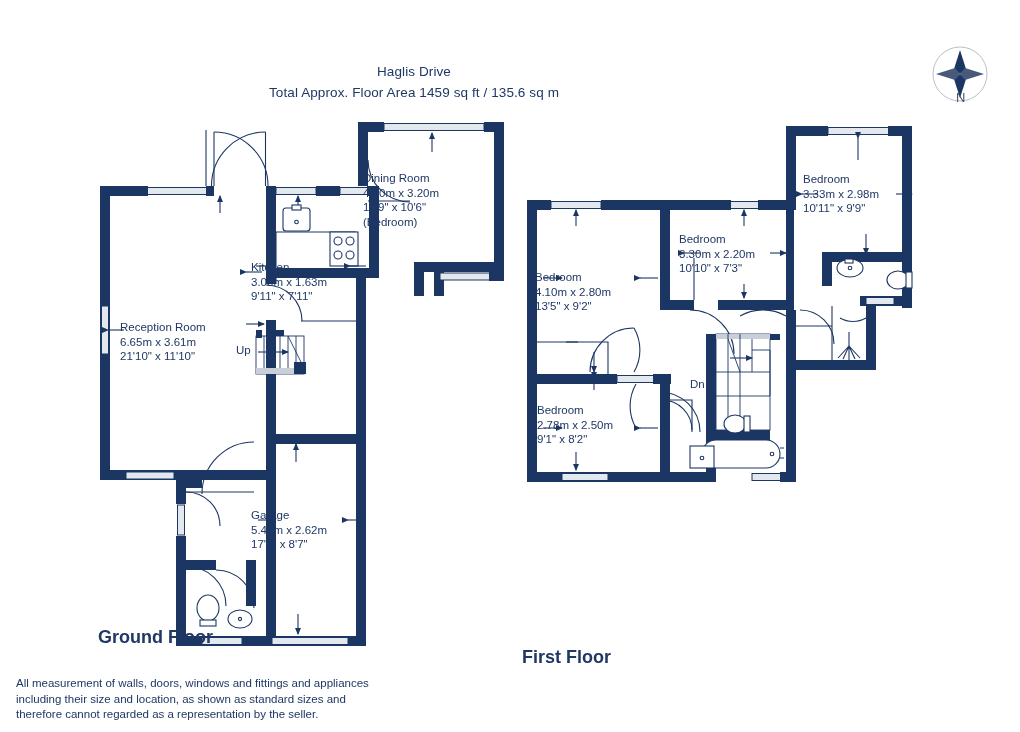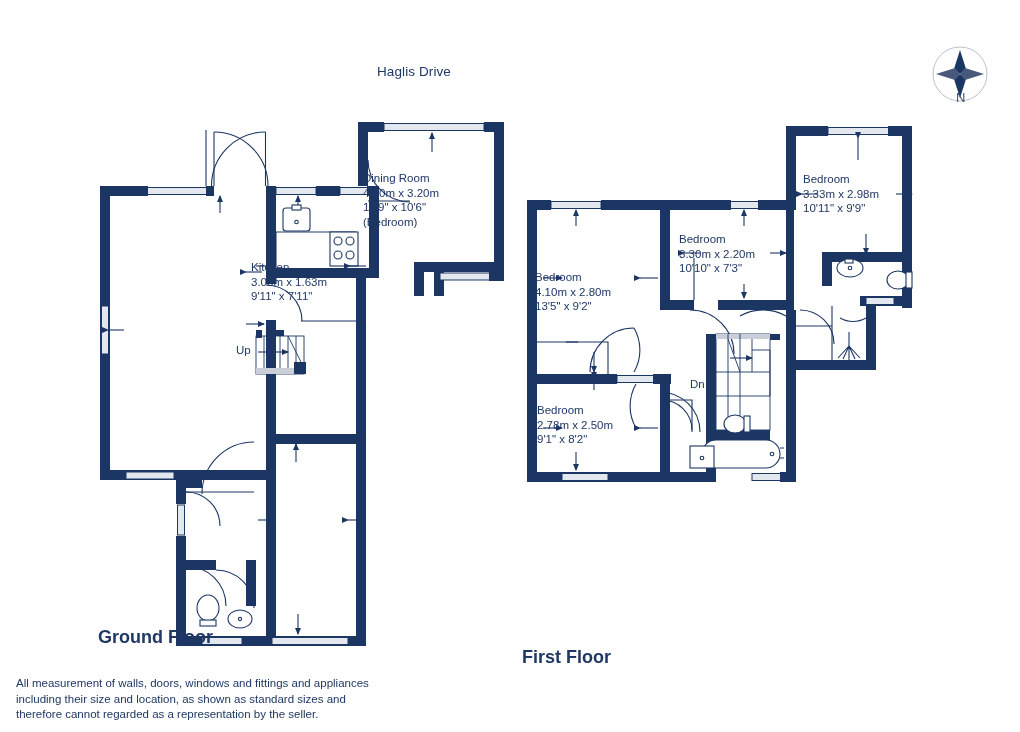--- a/index.html
+++ b/index.html
@@ -379,41 +379,52 @@
       <path d="M 0,-24 L 6,-5 L 0,0 L -6,-5 Z" fill="#1c3664"></path>
       <path d="M 0,24 L -6,5 L 0,0 L 6,5 Z" fill="#1c3664"></path>
       <path d="M -24,0 L -5,-6 L 0,0 L -5,6 Z" fill="#48597c"></path>
       <path d="M 24,0 L 5,6 L 0,0 L 5,-6 Z" fill="#48597c"></path>
     </g>
   </svg>
 
   
 
   <div class="hdr" id="hdr1">Haglis Drive</div>
+  <div class="hdr" id="hdr2">Total Approx. Floor Area 1459 sq ft / 135.6 sq m</div>
 
   <div id="compass-n">N</div>
 
   <div class="floor-title" id="gf-title">Ground Floor</div>
   <div class="floor-title" id="ff-title">First Floor</div>
 
   
+  <div class="roomlabel" style="left:120px; top:320px; width:120px;">
+    <span class="rl-name">Reception Room</span>
+    <span class="rl-m">6.65m x 3.61m</span>
+    <span class="rl-f">21'10" x 11'10"</span>
+  </div>
 
   <div class="roomlabel" style="left:251px; top:260px; width:120px;">
     <span class="rl-name">Kitchen</span>
     <span class="rl-m">3.03m x 1.63m</span>
     <span class="rl-f">9'11" x 7'11"</span>
   </div>
 
   <div class="roomlabel" style="left:363px; top:171px; width:130px;">
     <span class="rl-name">Dining Room</span>
     <span class="rl-m">4.20m x 3.20m</span>
     <span class="rl-f">13'9" x 10'6"</span>
     <span class="rl-ap">(Bedroom)</span>
   </div>
 
+  <div class="roomlabel" style="left:251px; top:508px; width:120px;">
+    <span class="rl-name">Garage</span>
+    <span class="rl-m">5.40m x 2.62m</span>
+    <span class="rl-f">17'9" x 8'7"</span>
+  </div>
 
   <div class="stairtag" style="left:236px; top:344px;">Up</div>
 
   
   <div class="roomlabel" style="left:535px; top:270px; width:122px;">
     <span class="rl-name">Bedroom</span>
     <span class="rl-m">4.10m x 2.80m</span>
     <span class="rl-f">13'5" x 9'2"</span>
   </div>
 

